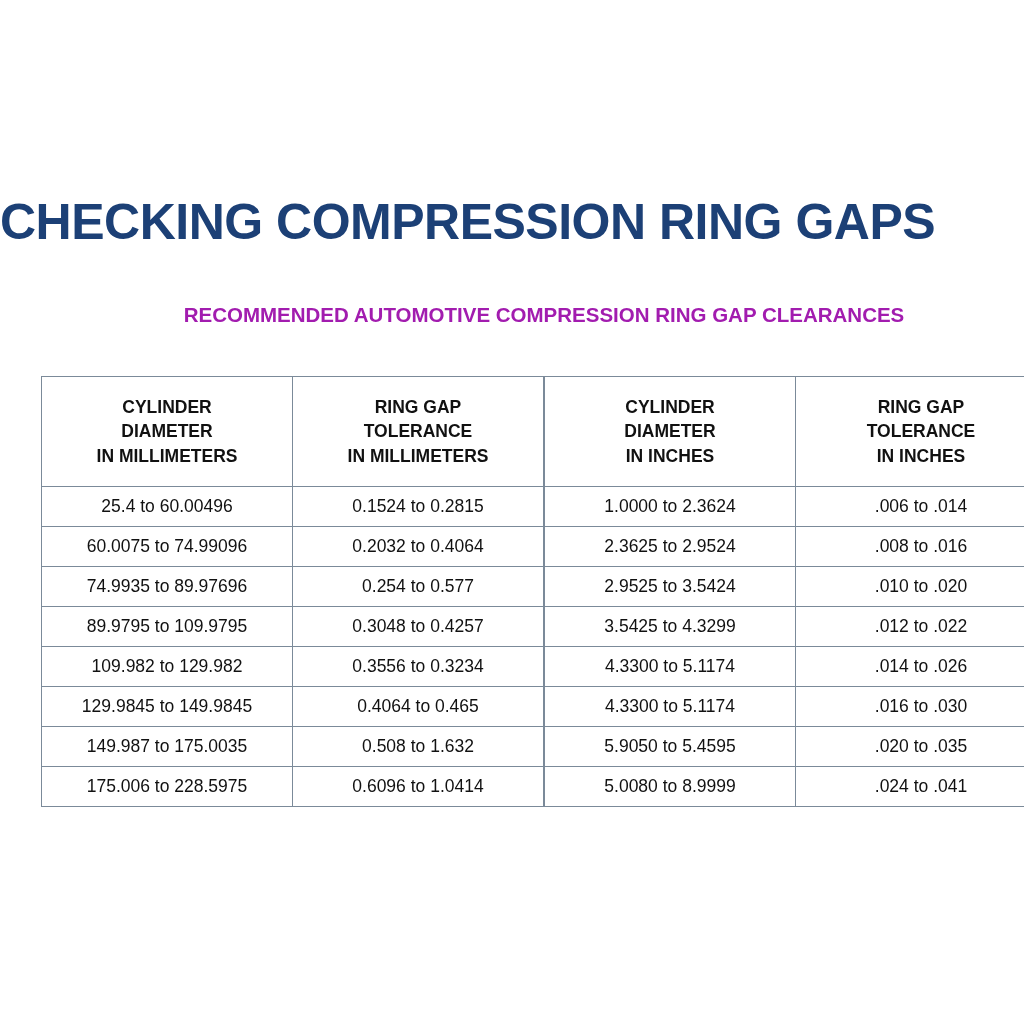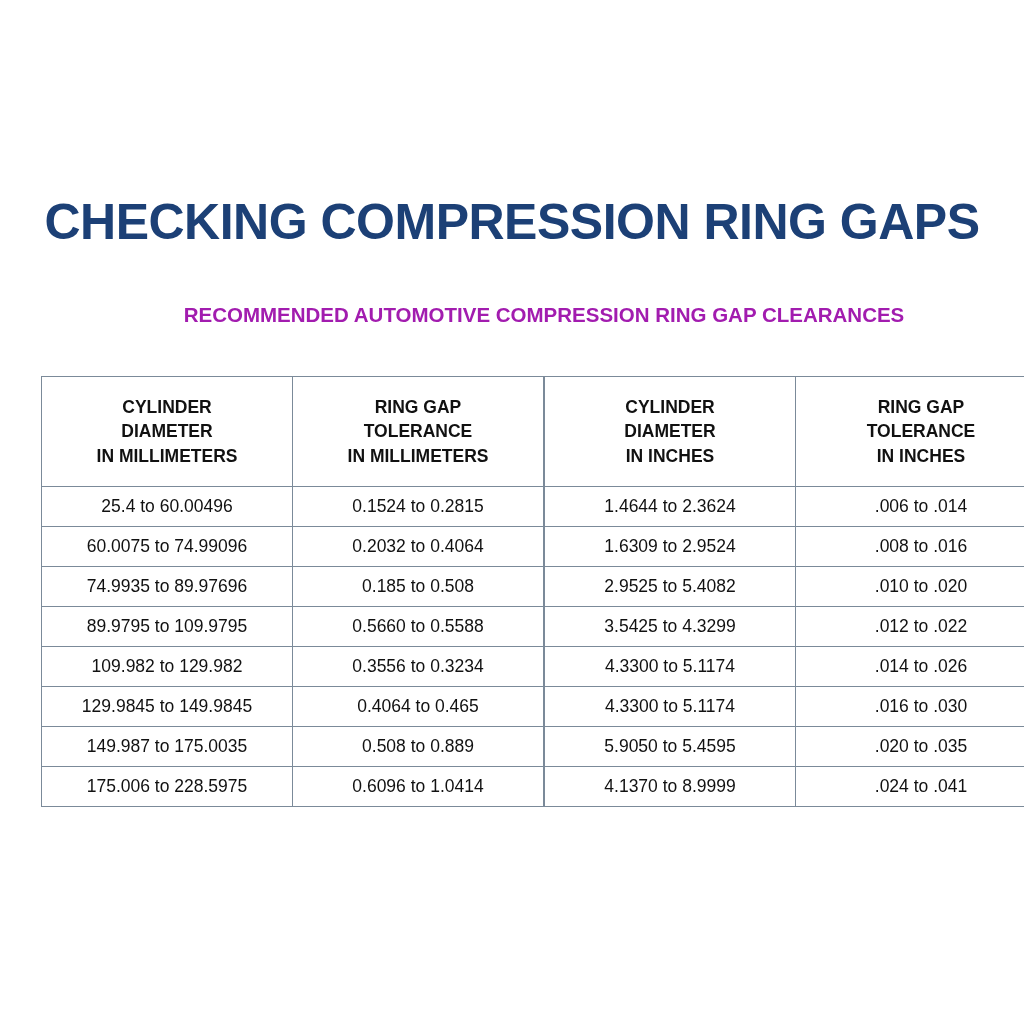--- a/index.html
+++ b/index.html
@@ -15,21 +15,20 @@
     width: 1024px;
     height: 1024px;
     background: #ffffff;
     box-sizing: border-box;
   }
   .title {
     position: absolute;
     top: 196px;
     left: 0;
     width: 1024px;
-    text-align: center;
     color: #1c4076;
     font-size: 50px;
     font-weight: bold;
     letter-spacing: -0.5px;
     line-height: 1.05;
   }
   .subtitle {
     position: absolute;
     top: 303px;
     left: 0;
@@ -110,37 +109,37 @@
         <tr>
           <td>25.4 to 60.00496</td>
           <td>0.1524 to 0.2815</td>
         </tr>
         <tr>
           <td>60.0075 to 74.99096</td>
           <td>0.2032 to 0.4064</td>
         </tr>
         <tr>
           <td>74.9935 to 89.97696</td>
-          <td>0.185 to 0.508</td>
+          <td>0.254 to 0.577</td>
         </tr>
         <tr>
           <td>89.9795 to 109.9795</td>
-          <td>0.5660 to 0.5588</td>
+          <td>0.3048 to 0.4257</td>
         </tr>
         <tr>
           <td>109.982 to 129.982</td>
           <td>0.3556 to 0.3234</td>
         </tr>
         <tr>
           <td>129.9845 to 149.9845</td>
           <td>0.4064 to 0.465</td>
         </tr>
         <tr>
           <td>149.987 to 175.0035</td>
-          <td>0.508 to 0.889</td>
+          <td>0.508 to 1.632</td>
         </tr>
         <tr>
           <td>175.006 to 228.5975</td>
           <td>0.6096 to 1.0414</td>
         </tr>
       </tbody>
     </table>
 
     <table class="data">
       <thead>
@@ -152,48 +151,48 @@
           </th>
           <th class="col-b">
             <span class="hl">RING GAP</span>
             <span class="hl">TOLERANCE</span>
             <span class="hl">IN INCHES</span>
           </th>
         </tr>
       </thead>
       <tbody>
         <tr>
-          <td>1.4644 to 2.3624</td>
+          <td>1.0000 to 2.3624</td>
           <td>.006 to .014</td>
         </tr>
         <tr>
-          <td>1.6309 to 2.9524</td>
+          <td>2.3625 to 2.9524</td>
           <td>.008 to .016</td>
         </tr>
         <tr>
-          <td>2.9525 to 5.4082</td>
+          <td>2.9525 to 3.5424</td>
           <td>.010 to .020</td>
         </tr>
         <tr>
           <td>3.5425 to 4.3299</td>
           <td>.012 to .022</td>
         </tr>
         <tr>
           <td>4.3300 to 5.1174</td>
           <td>.014 to .026</td>
         </tr>
         <tr>
           <td>4.3300 to 5.1174</td>
           <td>.016 to .030</td>
         </tr>
         <tr>
           <td>5.9050 to 5.4595</td>
           <td>.020 to .035</td>
         </tr>
         <tr>
-          <td>4.1370 to 8.9999</td>
+          <td>5.0080 to 8.9999</td>
           <td>.024 to .041</td>
         </tr>
       </tbody>
     </table>
 
   </div>
 </div>
 
 </body></html>

